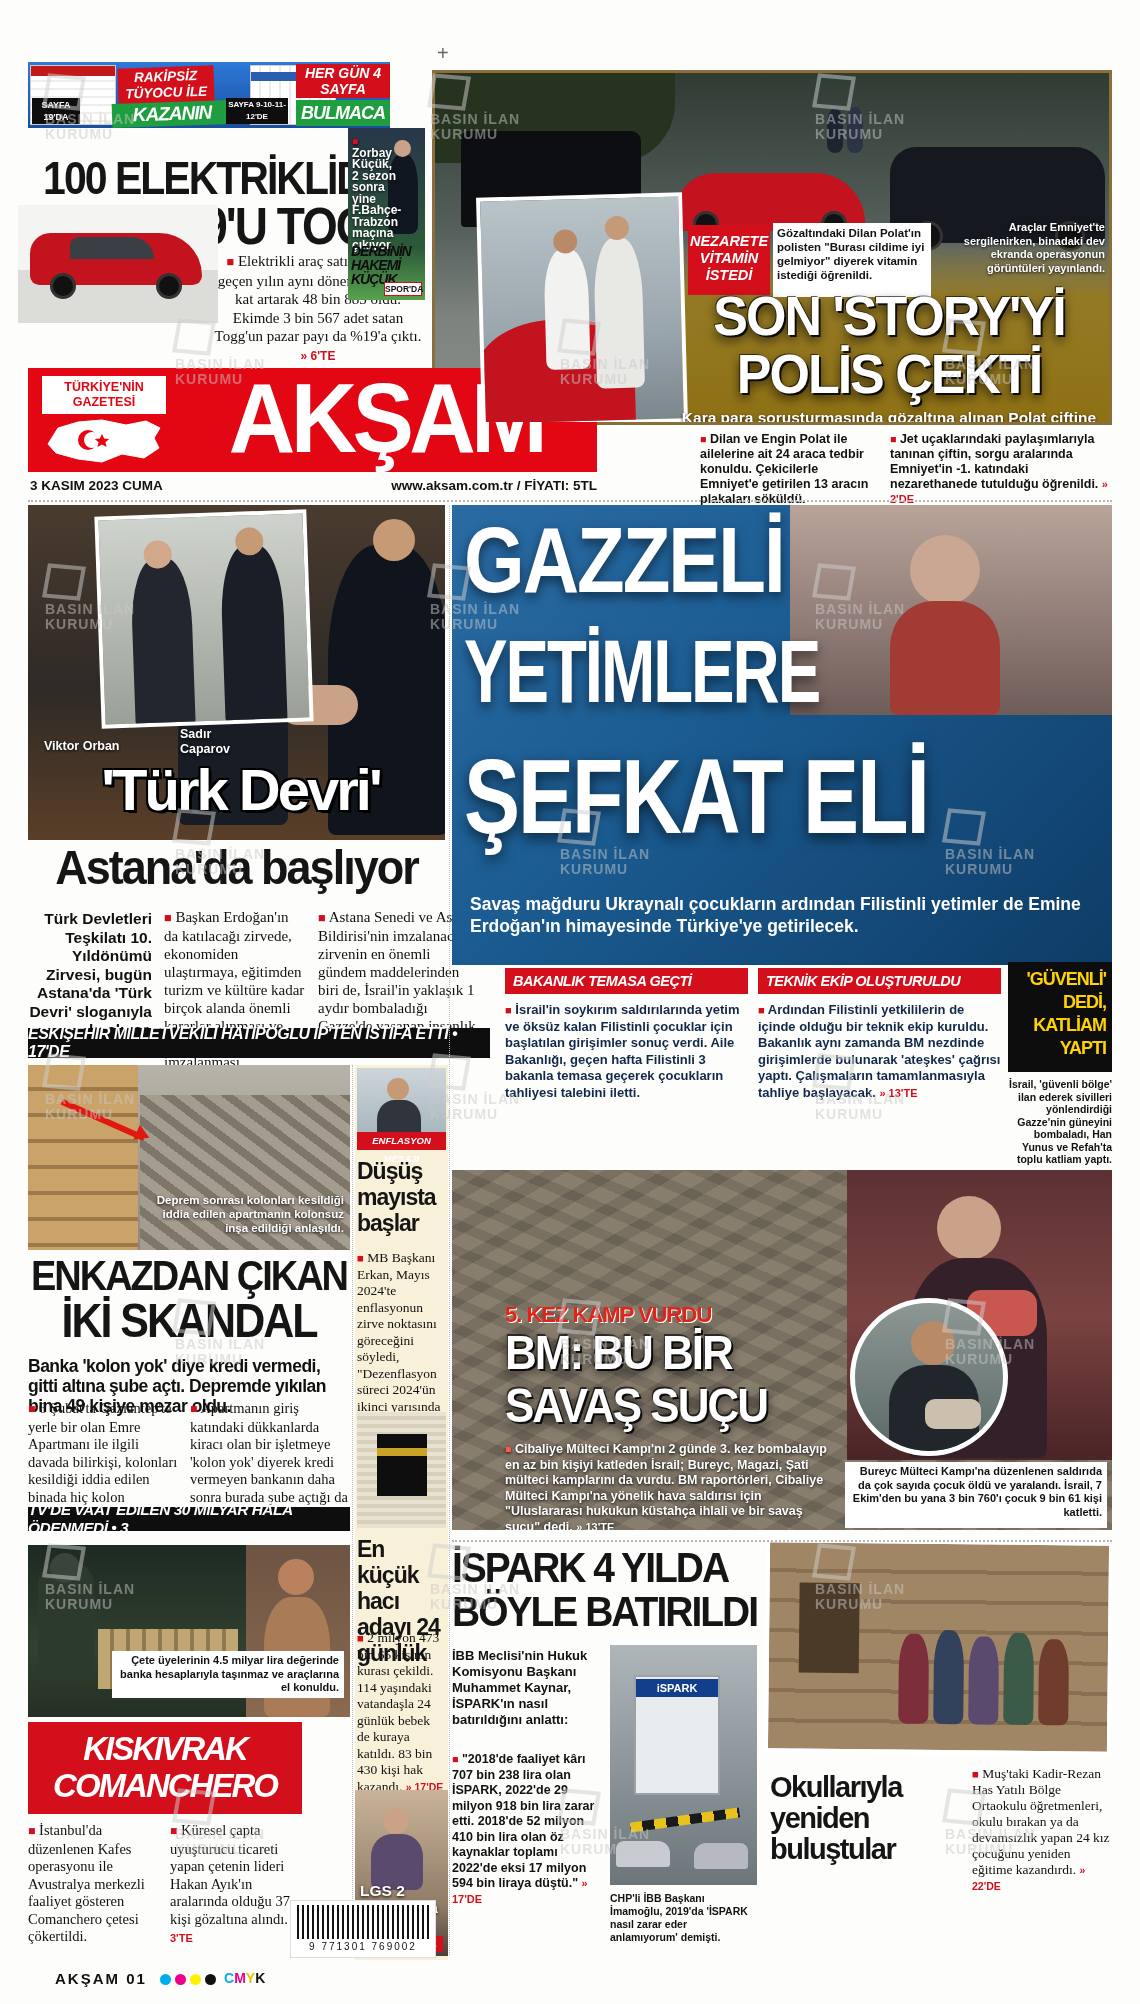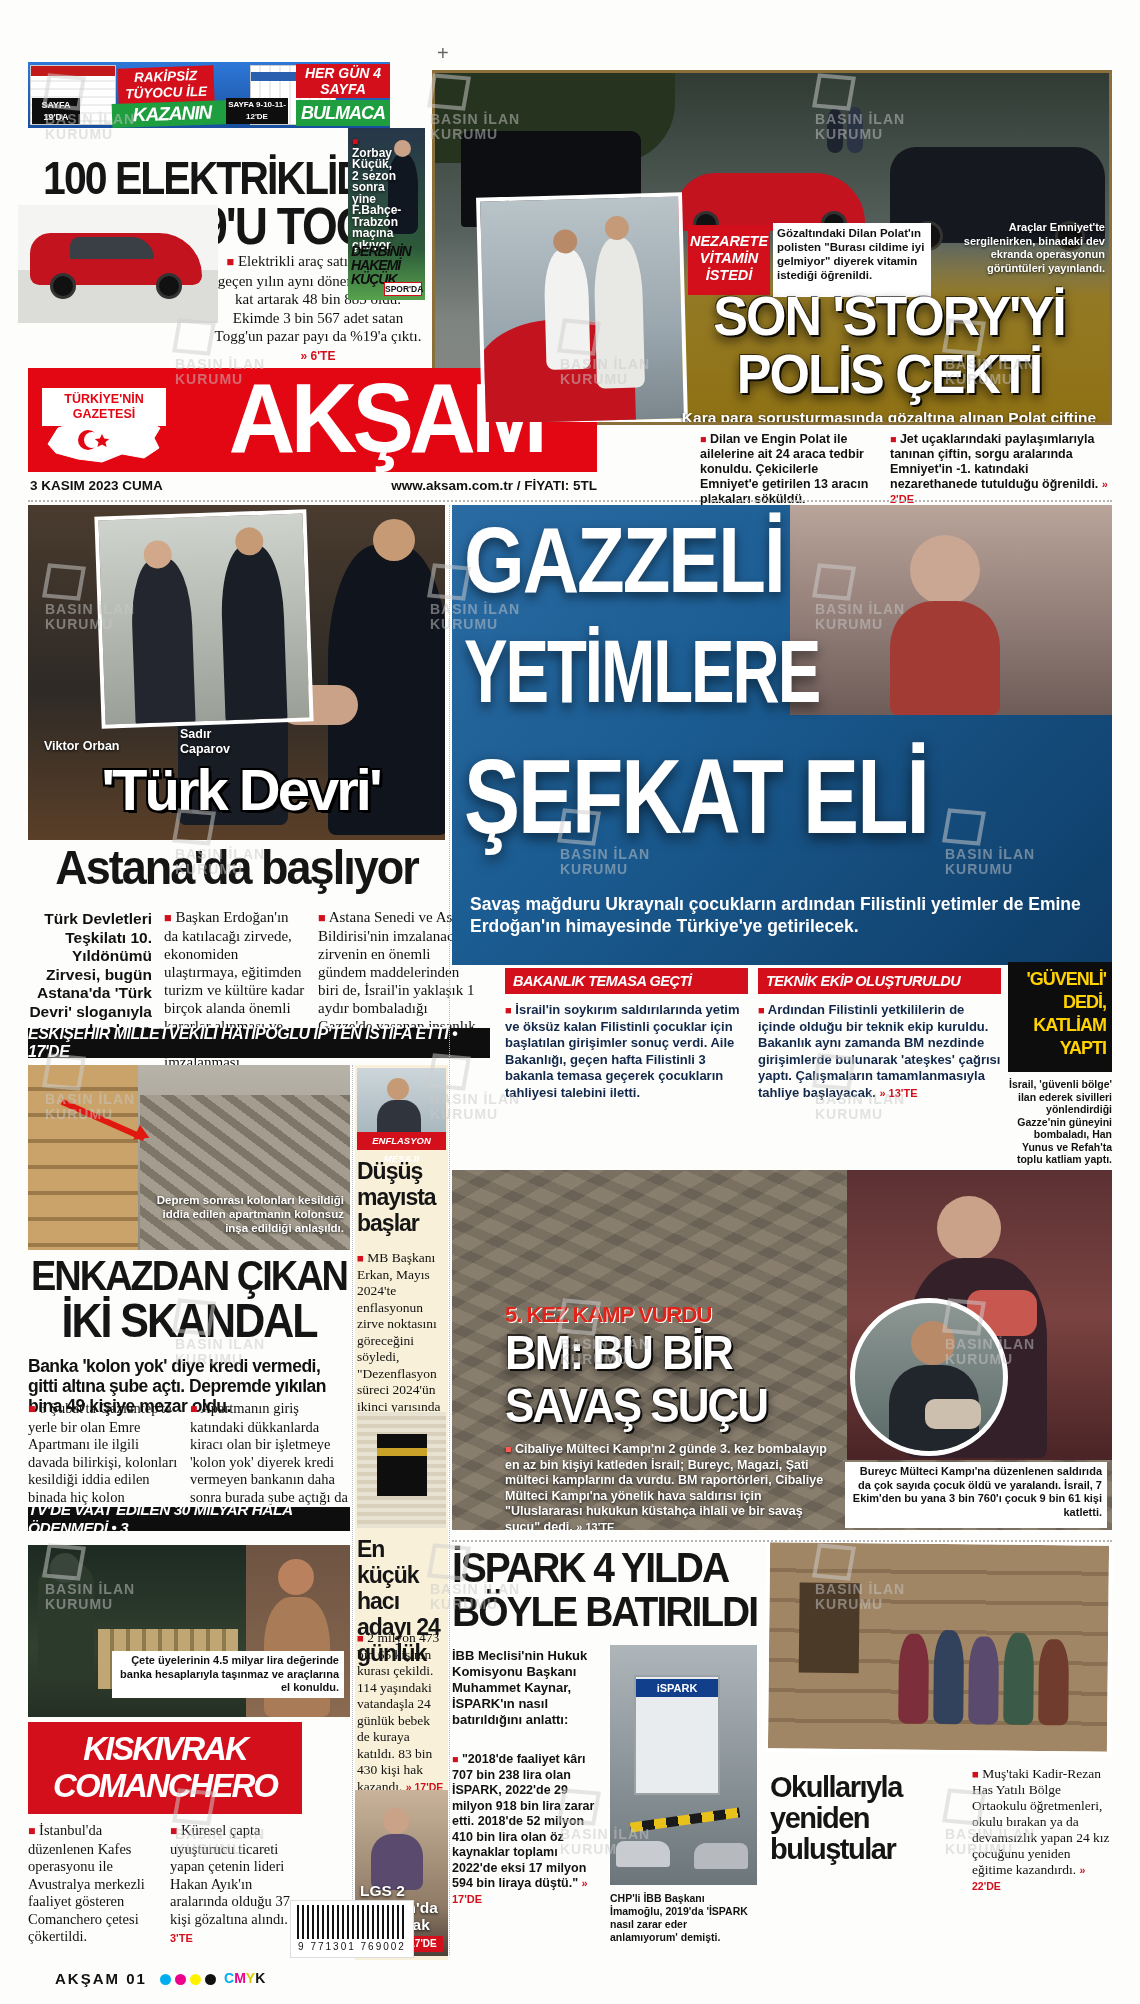--- a/index.html
+++ b/index.html
@@ -112,21 +112,21 @@
   </div>
 
   <div class="abs" style="left:700px;top:432px;width:180px;font-weight:bold;font-size:12.5px;line-height:15px;color:#111">
     <span class="sq">■</span> <span>Dilan ve Engin Polat ile ailelerine ait 24 araca tedbir konuldu. Çekicilerle Emniyet'e getirilen 13 aracın plakaları söküldü.</span>
   </div>
   <div class="abs" style="left:890px;top:432px;width:222px;font-weight:bold;font-size:12.5px;line-height:15px;color:#111">
     <span class="sq">■</span> <span>Jet uçaklarındaki paylaşımlarıyla tanınan çiftin, sorgu aralarında Emniyet'in -1. katındaki nezarethanede tutulduğu öğrenildi.</span> <span class="ref" style="font-size:11px">» 2'DE</span>
   </div>
 
   <div class="abs" style="left:28px;top:368px;width:569px;height:104px;background:var(--masthead-red)">
-    <div class="abs" style="left:14px;top:20px;width:124px;height:38px;background:#fff;color:var(--masthead-red);font-weight:bold;font-size:12.5px;line-height:15px;text-align:center;padding-top:4px">TÜRKİYE'NİN GAZETESİ</div>
+    <div class="abs" style="left:14px;top:8px;width:124px;height:38px;background:#fff;color:var(--masthead-red);font-weight:bold;font-size:12.5px;line-height:15px;text-align:center;padding-top:4px">TÜRKİYE'NİN GAZETESİ</div>
     <svg class="abs" viewBox="0 0 120 50" style="left:14px;top:50px;width:124px;height:50px">
       <path d="M4,26 L14,10 L34,4 L58,2 L82,7 L102,3 L116,10 L110,20 L115,30 L100,40 L78,36 L58,44 L34,41 L12,35 Z" fill="#fff" stroke="#fff"></path>
       <circle cx="44" cy="22" r="10" fill="#e30613"></circle>
       <circle cx="48" cy="22" r="8" fill="#fff"></circle>
       <path d="M58,16 l2.2,4.6 5,.4 -3.8,3.2 1.2,4.8 -4.6-2.6 -4.6,2.6 1.2-4.8 -3.8-3.2 5-.4 Z" fill="#e30613"></path>
     </svg>
     <div class="abs" style="left:148px;top:-2px;width:420px;color:#fff;font-weight:bold;font-size:98px;line-height:104px;letter-spacing:-5px;text-align:center;transform:scaleX(.94);transform-origin:center">AKŞAM</div>
   </div>
   <div class="abs" style="left:30px;top:478px;font-weight:bold;font-size:13.5px;color:#111">3 KASIM 2023 CUMA</div>
   <div class="abs" style="left:330px;top:478px;width:267px;text-align:right;font-weight:bold;font-size:13.5px;color:#111">www.aksam.com.tr / FİYATI: 5TL</div>
@@ -292,21 +292,21 @@
     <div class="fig" style="left:165px;top:86px;width:30px;height:94px;background:#32415c"></div>
     <div class="fig" style="left:200px;top:92px;width:30px;height:88px;background:#5a4a6e"></div>
     <div class="fig" style="left:235px;top:88px;width:30px;height:92px;background:#3c5a48"></div>
     <div class="fig" style="left:270px;top:94px;width:30px;height:86px;background:#703c2e"></div>
   </div>
   <div class="hl abs" style="left:770px;top:1772px;width:192px;font-size:29px;line-height:31px;white-space:normal;letter-spacing:-1.5px">Okullarıyla yeniden buluştular</div>
   <div class="serif abs" style="left:972px;top:1766px;width:140px;font-size:13.5px;line-height:16px;color:#111">
     <span class="sq">■</span> <span>Muş'taki Kadir-Rezan Has Yatılı Bölge Ortaokulu öğretmenleri, okulu bırakan ya da devamsızlık yapan 24 kız çocuğunu yeniden eğitime kazandırdı.</span> <span class="ref" style="font-size:10.5px">» 22'DE</span>
   </div>
 
-  <div class="abs" style="left:290px;top:1900px;width:124px;height:58px;background:#fff;border:1px solid #ddd;padding:4px 6px;z-index:10">
+  <div class="abs" style="left:290px;top:1900px;width:146px;height:58px;background:#fff;border:1px solid #ddd;padding:4px 6px;z-index:10">
     <div style="height:34px;background:repeating-linear-gradient(90deg,#111 0 2px,#fff 2px 5px)"></div>
     <div style="font-size:10px;text-align:center;letter-spacing:2px;color:#111;margin-top:2px">9 771301 769002</div>
   </div>
 
   <div class="abs" style="left:55px;top:1970px;font-weight:bold;font-size:15px;letter-spacing:2px;color:#111">AKŞAM  01</div>
   <div class="abs" style="left:160px;top:1974px;width:11px;height:11px;border-radius:50%;background:#00aeef"></div>
   <div class="abs" style="left:175px;top:1974px;width:11px;height:11px;border-radius:50%;background:#ec008c"></div>
   <div class="abs" style="left:190px;top:1974px;width:11px;height:11px;border-radius:50%;background:#fff200"></div>
   <div class="abs" style="left:205px;top:1974px;width:11px;height:11px;border-radius:50%;background:#111"></div>
   <div class="abs" style="left:224px;top:1970px;font-weight:bold;font-size:14px">

